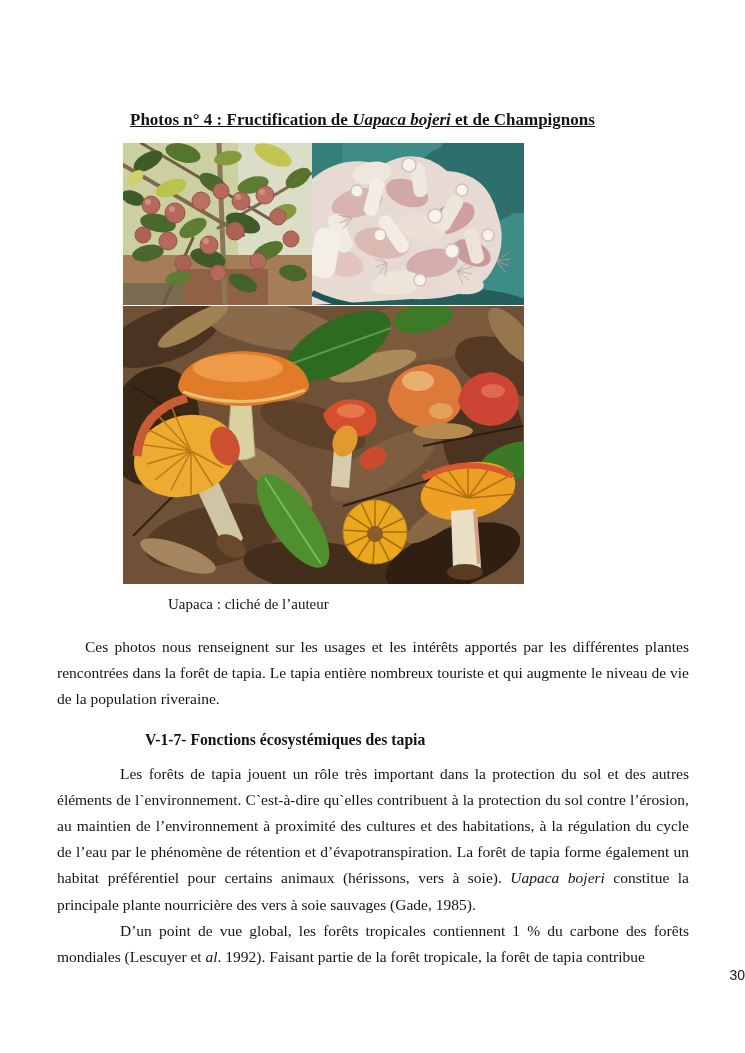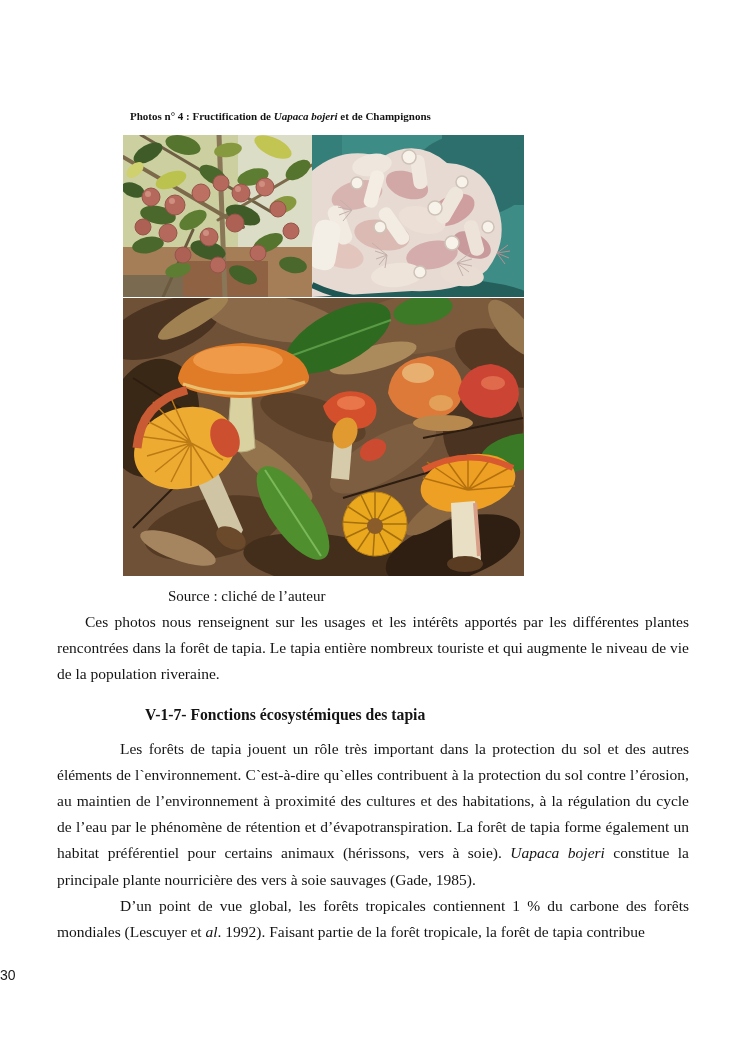--- a/index.html
+++ b/index.html
@@ -7,58 +7,59 @@
     position:relative;
     width:745px;height:1053px;
     background:#ffffff;
     overflow:hidden;
     font-family:"Liberation Serif","DejaVu Serif",serif;
     color:#141414;
   }
   .fig-title{
     margin:0;
     padding:110px 56px 0 130px;
-    font-size:11px;
+    font-size:17px;
     font-weight:bold;
+    text-decoration:underline;
   }
   .fig-title i{font-style:italic;}
   .photos{
     margin:13px 0 0 123px;
     width:401px;
   }
   .photo-row{display:flex;gap:0;}
   .photo{display:block;}
   .photo-big{margin-top:1px;}
   svg{display:block;}
   .caption{
     margin:12px 0 0 168px;
     font-size:15px;
   }
   .para{
     margin:0 56px 0 57px;
     font-size:15.5px;
     line-height:1.69;
     text-align:justify;
   }
-  .p1{margin-top:4px;text-indent:28px;}
+  .p1{margin-top:21px;text-indent:28px;}
   .section-heading{
     margin:14px 56px 0 57px;
     padding-left:88px;
     font-size:15.7px;
     font-weight:bold;
     line-height:1.6;
   }
   .p2{margin-top:9px;text-indent:63px;}
   .p3{margin-top:0;text-indent:63px;}
   .para i{font-style:italic;}
   .page-number{
     position:absolute;
     left:0;right:0;
     top:967px;
-    text-align:left;
+    text-align:right;
     font-family:"Liberation Sans","DejaVu Sans",sans-serif;
     font-size:14px;
     color:#1a1a1a;
   }
 </style>
 </head>
 <body>
 
 <div class="page">
 
@@ -260,21 +261,21 @@
           </g>
           <path d="M300 172 Q345 148 390 170" stroke="#d85830" stroke-width="6" fill="none"></path>
           <path d="M328 205 L330 262 Q345 270 358 262 L352 203 Z" fill="#e9dfc4"></path>
           <path d="M352 205 L356 258" stroke="#d8a088" stroke-width="4"></path>
           <ellipse cx="342" cy="266" rx="18" ry="8" fill="#5a3c22"></ellipse>
         </g>
       </svg>
     </div>
   </div>
 
-  <p class="caption">Source : cliché de l’auteur</p>
+  <p class="caption">Uapaca : cliché de l’auteur</p>
 
   <p class="para p1">Ces photos nous renseignent sur les usages et les intérêts apportés par les différentes plantes rencontrées dans la forêt de tapia. Le tapia entière nombreux touriste et qui augmente le niveau de vie de la population riveraine.</p>
 
   <p class="section-heading">V-1-7- Fonctions écosystémiques des tapia</p>
 
   <p class="para p2"><span>Les forêts de tapia jouent un rôle très important dans la protection du sol et des autres éléments de l`environnement. C`est-à-dire qu`elles contribuent à la protection du sol contre l’érosion, au maintien de l’environnement à proximité des cultures et des habitations, à la régulation du cycle de l’eau par le phénomène de rétention et d’évapotranspiration. La forêt de tapia forme également un habitat préférentiel pour certains animaux (hérissons, vers à soie). </span><i>Uapaca bojeri</i><span> constitue la principale plante nourricière des vers à soie sauvages (Gade, 1985).</span></p>
 
   <p class="para p3"><span>D’un point de vue global, les forêts tropicales contiennent 1 % du carbone des forêts mondiales (Lescuyer et </span><i>al</i><span>. 1992). Faisant partie de la forêt tropicale, la forêt de tapia contribue</span></p>
 
   <div class="page-number">30</div>

